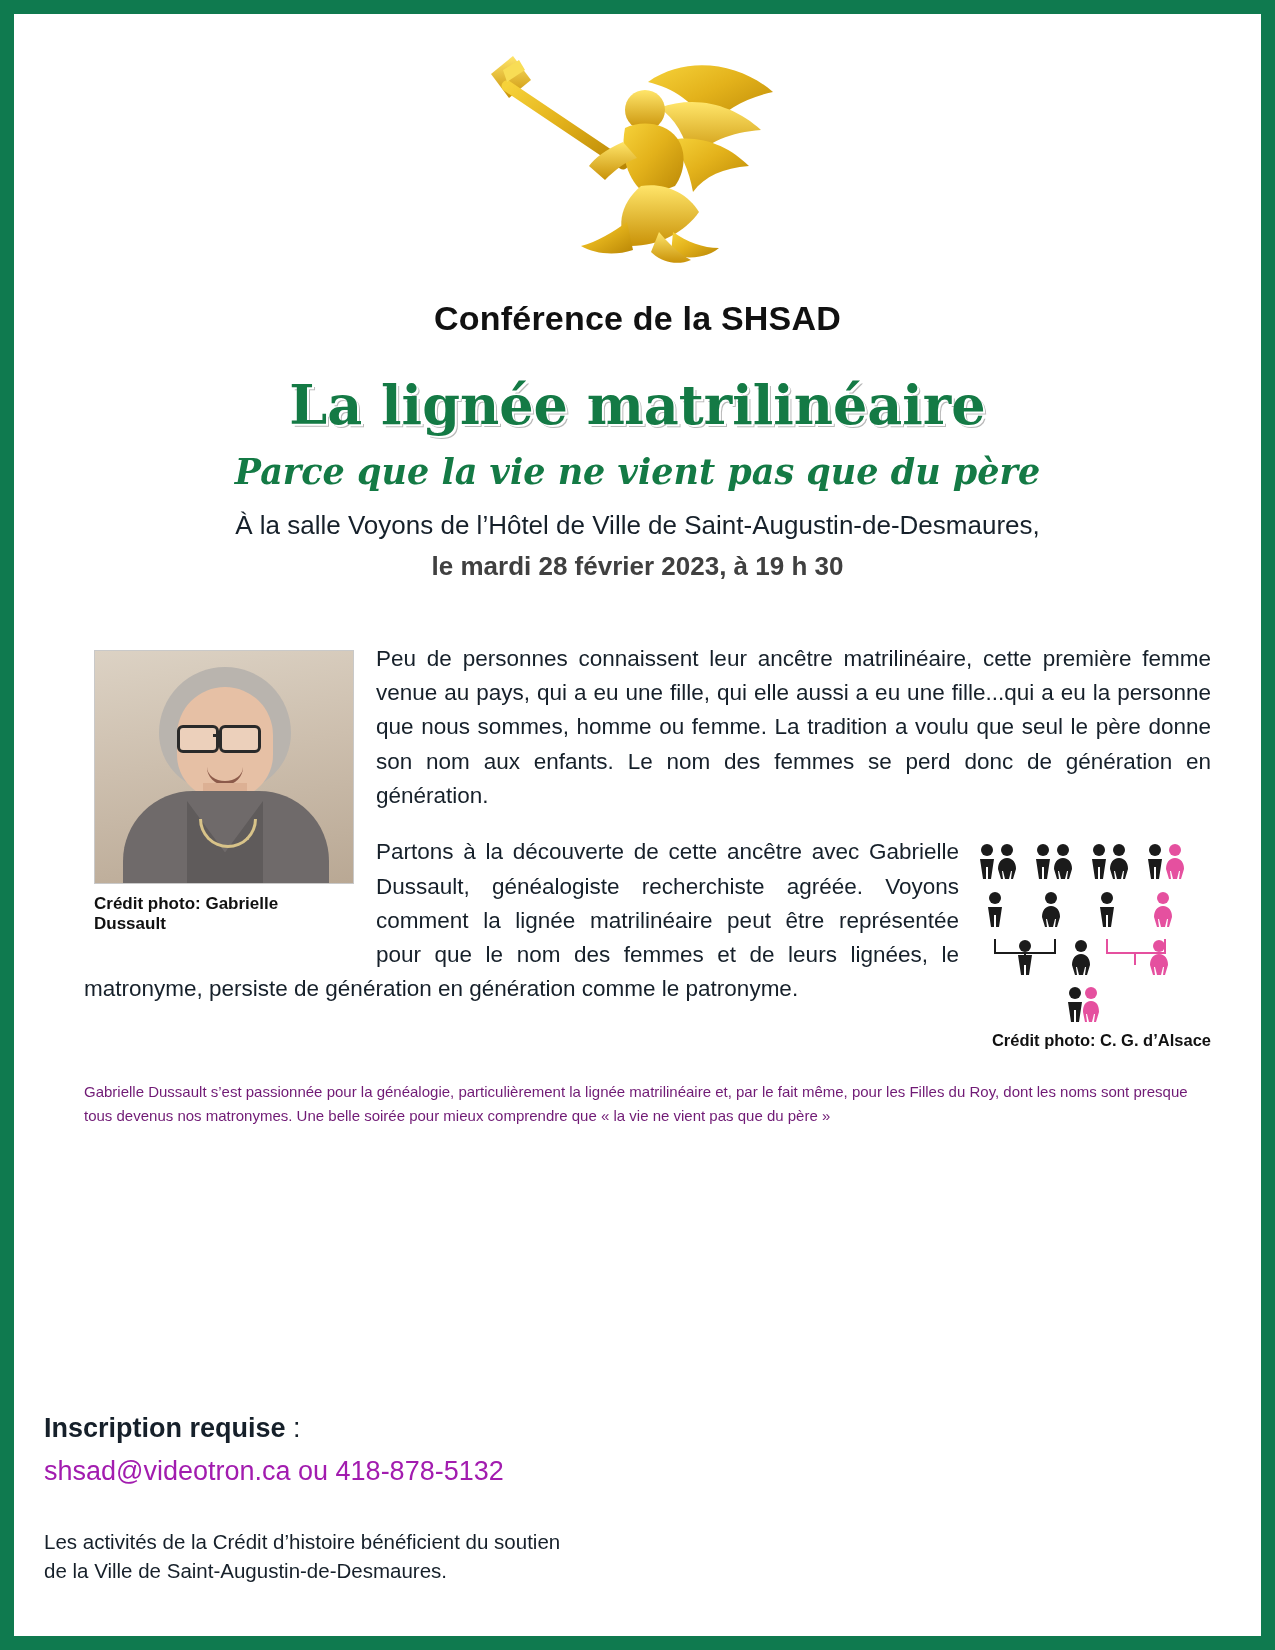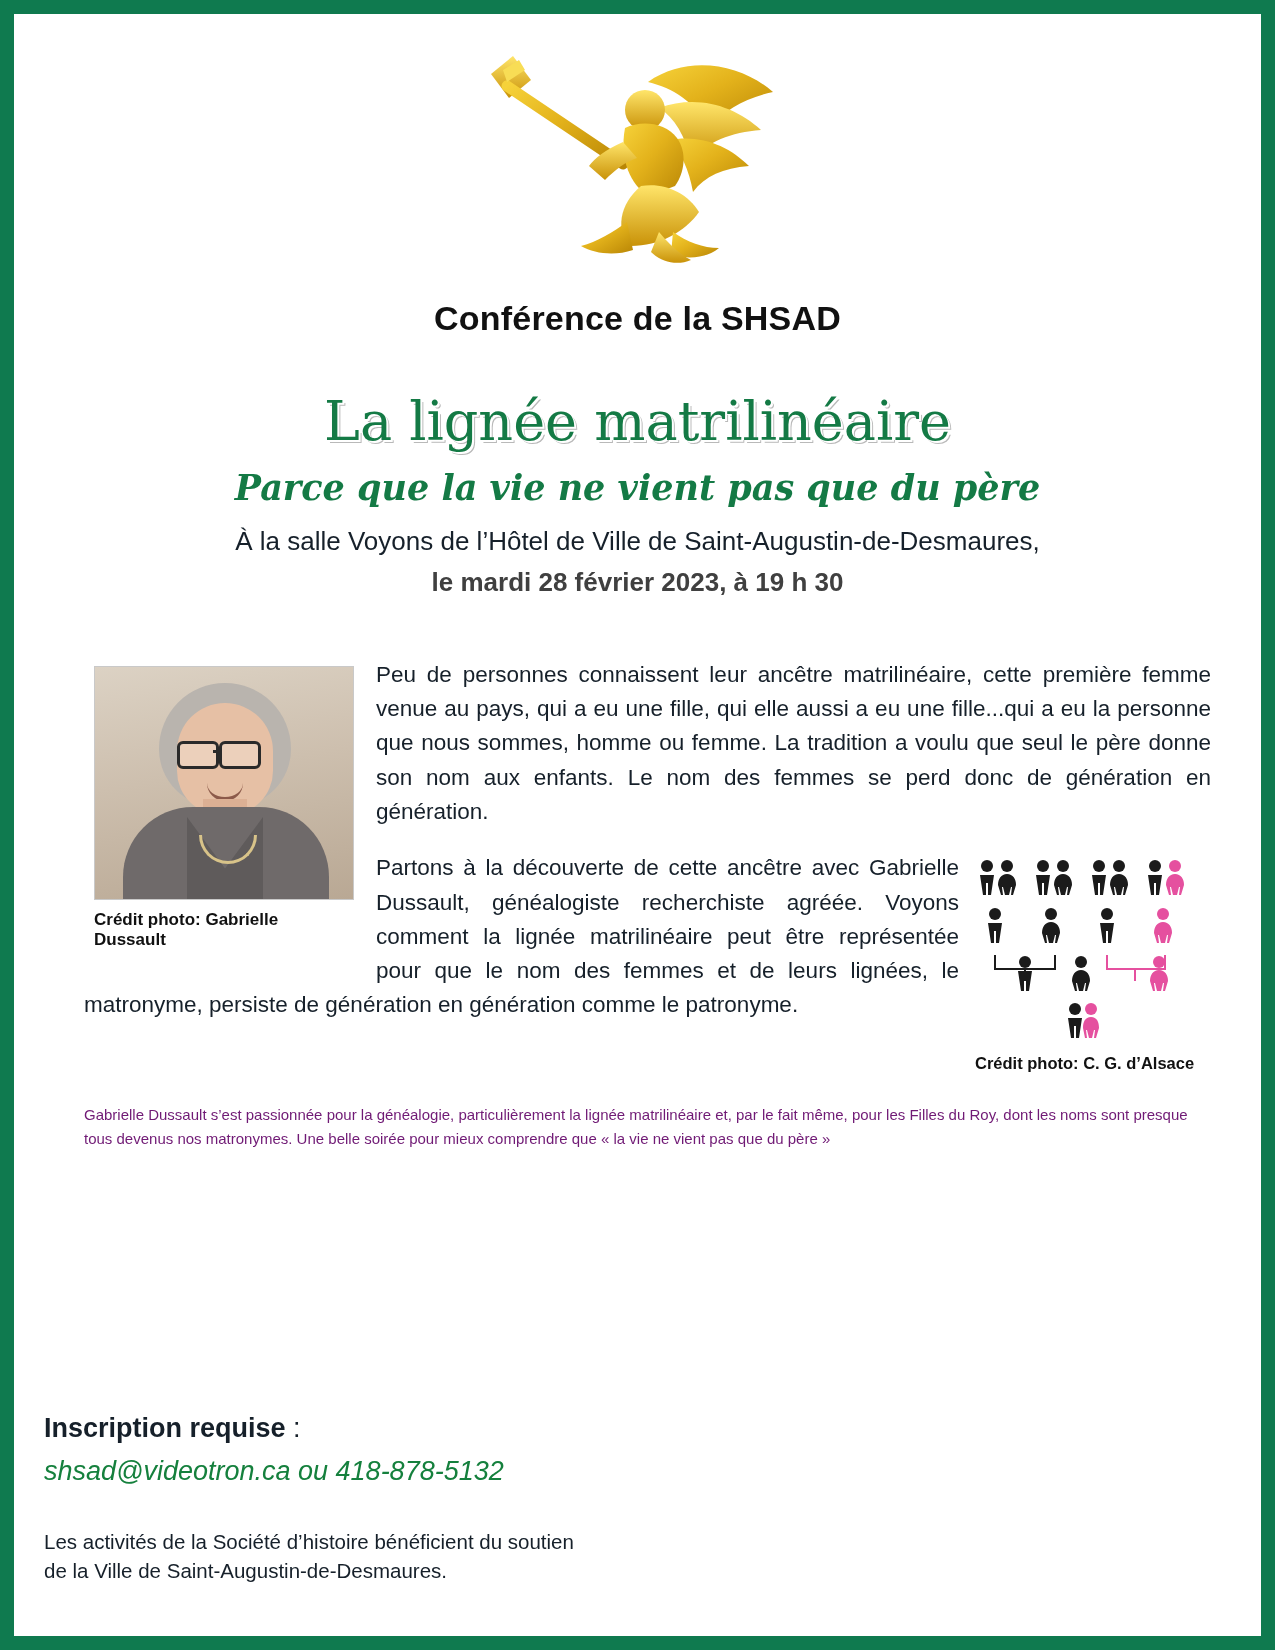--- a/index.html
+++ b/index.html
@@ -50,23 +50,23 @@
     font-size: 34px;
     font-weight: bold;
     color: #111111;
     margin-top: 28px;
     letter-spacing: 0.2px;
   }
   .main-title {
     text-align: center;
     font-family: "DejaVu Serif", serif;
     font-size: 54px;
-    font-weight: normal;
+    font-weight: bold;
     color: #147a45;
-    margin-top: 52px;
+    margin-top: 35px;
     text-shadow:
       2px 2px 0 #ffffff,
       3px 3px 0 #b9b9b9,
       -1px -1px 0 #ffffff;
   }
   .sub-title {
     text-align: center;
     font-family: "DejaVu Serif", serif;
     font-style: italic;
     font-weight: bold;
@@ -195,25 +195,25 @@
   .para.p2 { margin-top: 0; }
 
   
   .tree-box {
     float: right;
     width: 236px;
     margin: 6px 0 4px 16px;
   }
   .tree-svg { display: block; width: 236px; height: 190px; }
   .tree-credit {
-    margin-top: 7px;
+    margin-top: 0;
     font-size: 16.5px;
     font-weight: bold;
     color: #111111;
-    text-align: left;
+    text-align: right;
   }
 
   .closing {
     clear: both;
     padding: 26px 44px 0 56px;
     font-size: 15px;
     line-height: 1.55;
     color: #701a75;
   }
 
@@ -224,22 +224,21 @@
     bottom: 36px;
   }
   .inscription {
     font-size: 27px;
     color: #16202a;
   }
   .inscription .lbl { font-weight: bold; }
   .contact {
     margin-top: 12px;
     font-size: 27px;
-    color: #15803d;
-    font-style: italic;
+    color: #a21caf;
   }
   .support {
     margin-top: 40px;
     font-size: 20.5px;
     line-height: 1.45;
     color: #16202a;
   }
 </style>
 </head>
 <body>
@@ -402,19 +401,19 @@
     </div>
 
     <p class="closing">Gabrielle Dussault s’est passionnée pour la généalogie, particulièrement la lignée matrilinéaire et, par le fait même, pour les Filles du Roy, dont les noms sont presque tous devenus nos matronymes. Une belle soirée pour mieux comprendre que « la vie ne vient pas que du père »</p>
 
     <div class="footer">
       <div class="inscription">
         <span class="lbl">Inscription requise</span><span> :</span>
       </div>
       <div class="contact">shsad@videotron.ca ou 418-878-5132</div>
       <div class="support">
-        <div>Les activités de la Société d’histoire bénéficient du soutien</div>
+        <div>Les activités de la Crédit d’histoire bénéficient du soutien</div>
         <div>de la Ville de Saint-Augustin-de-Desmaures.</div>
       </div>
     </div>
 
   </div>
 </div>
 
 </body></html>

